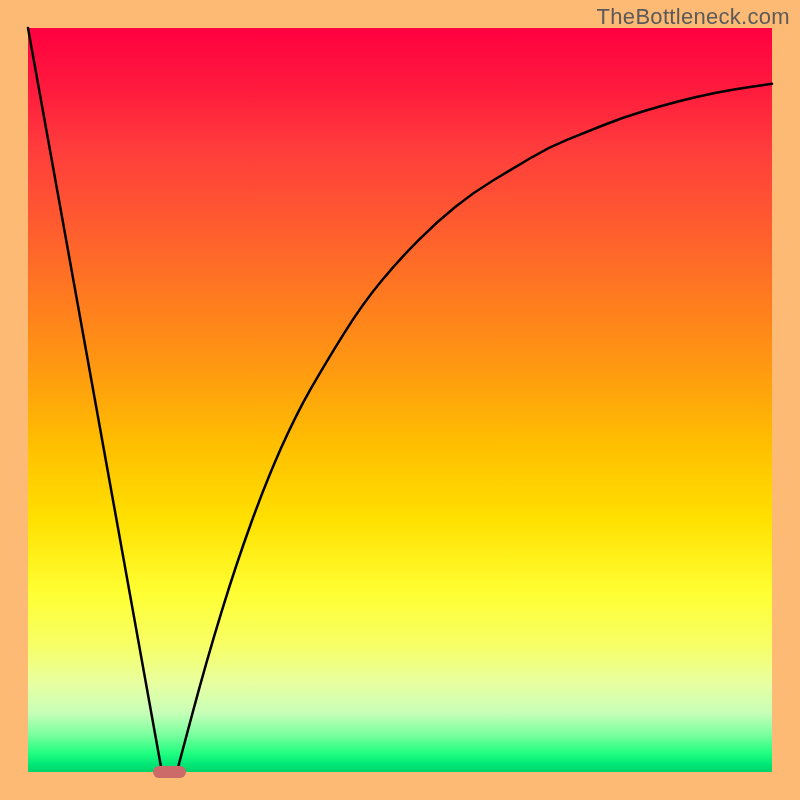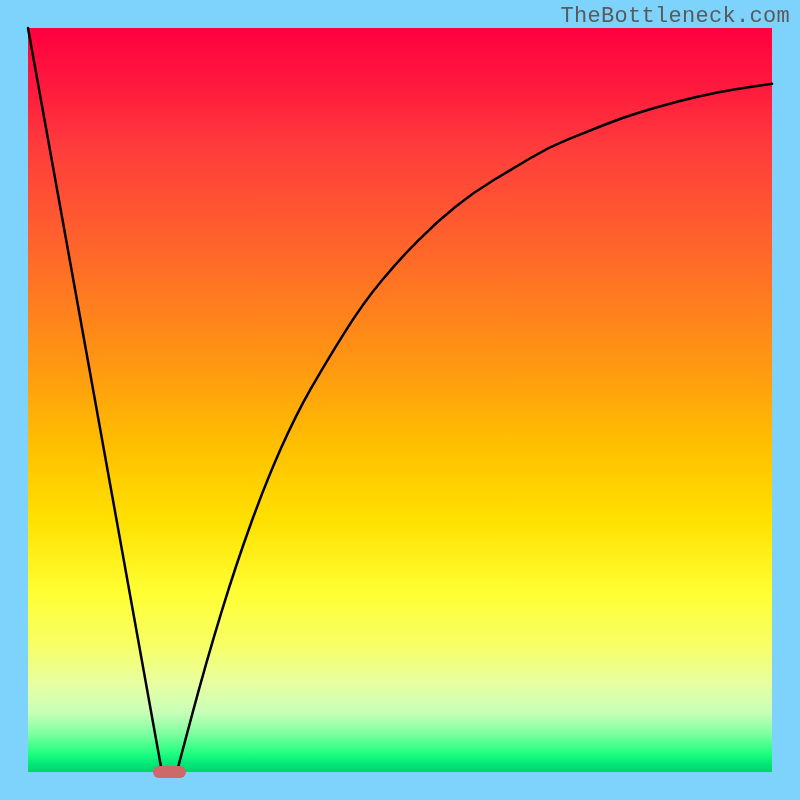--- a/index.html
+++ b/index.html
@@ -8,22 +8,21 @@
     width: 800px;
     height: 800px;
     overflow: hidden;
     background: #000;
     font-family: Arial, Helvetica, sans-serif;
   }
   .frame {
     position: relative;
     width: 800px;
     height: 800px;
-    background: #7dd3fc;
-    font-family: Liberation Mono, monospace;
+    background: #fdba74;
   }
   .plot-area {
     position: absolute;
     left: 28px;
     top: 28px;
     width: 744px;
     height: 744px;
     background: linear-gradient(to bottom,
       #ff0040 0%,
       #ff1a3d 8%,

